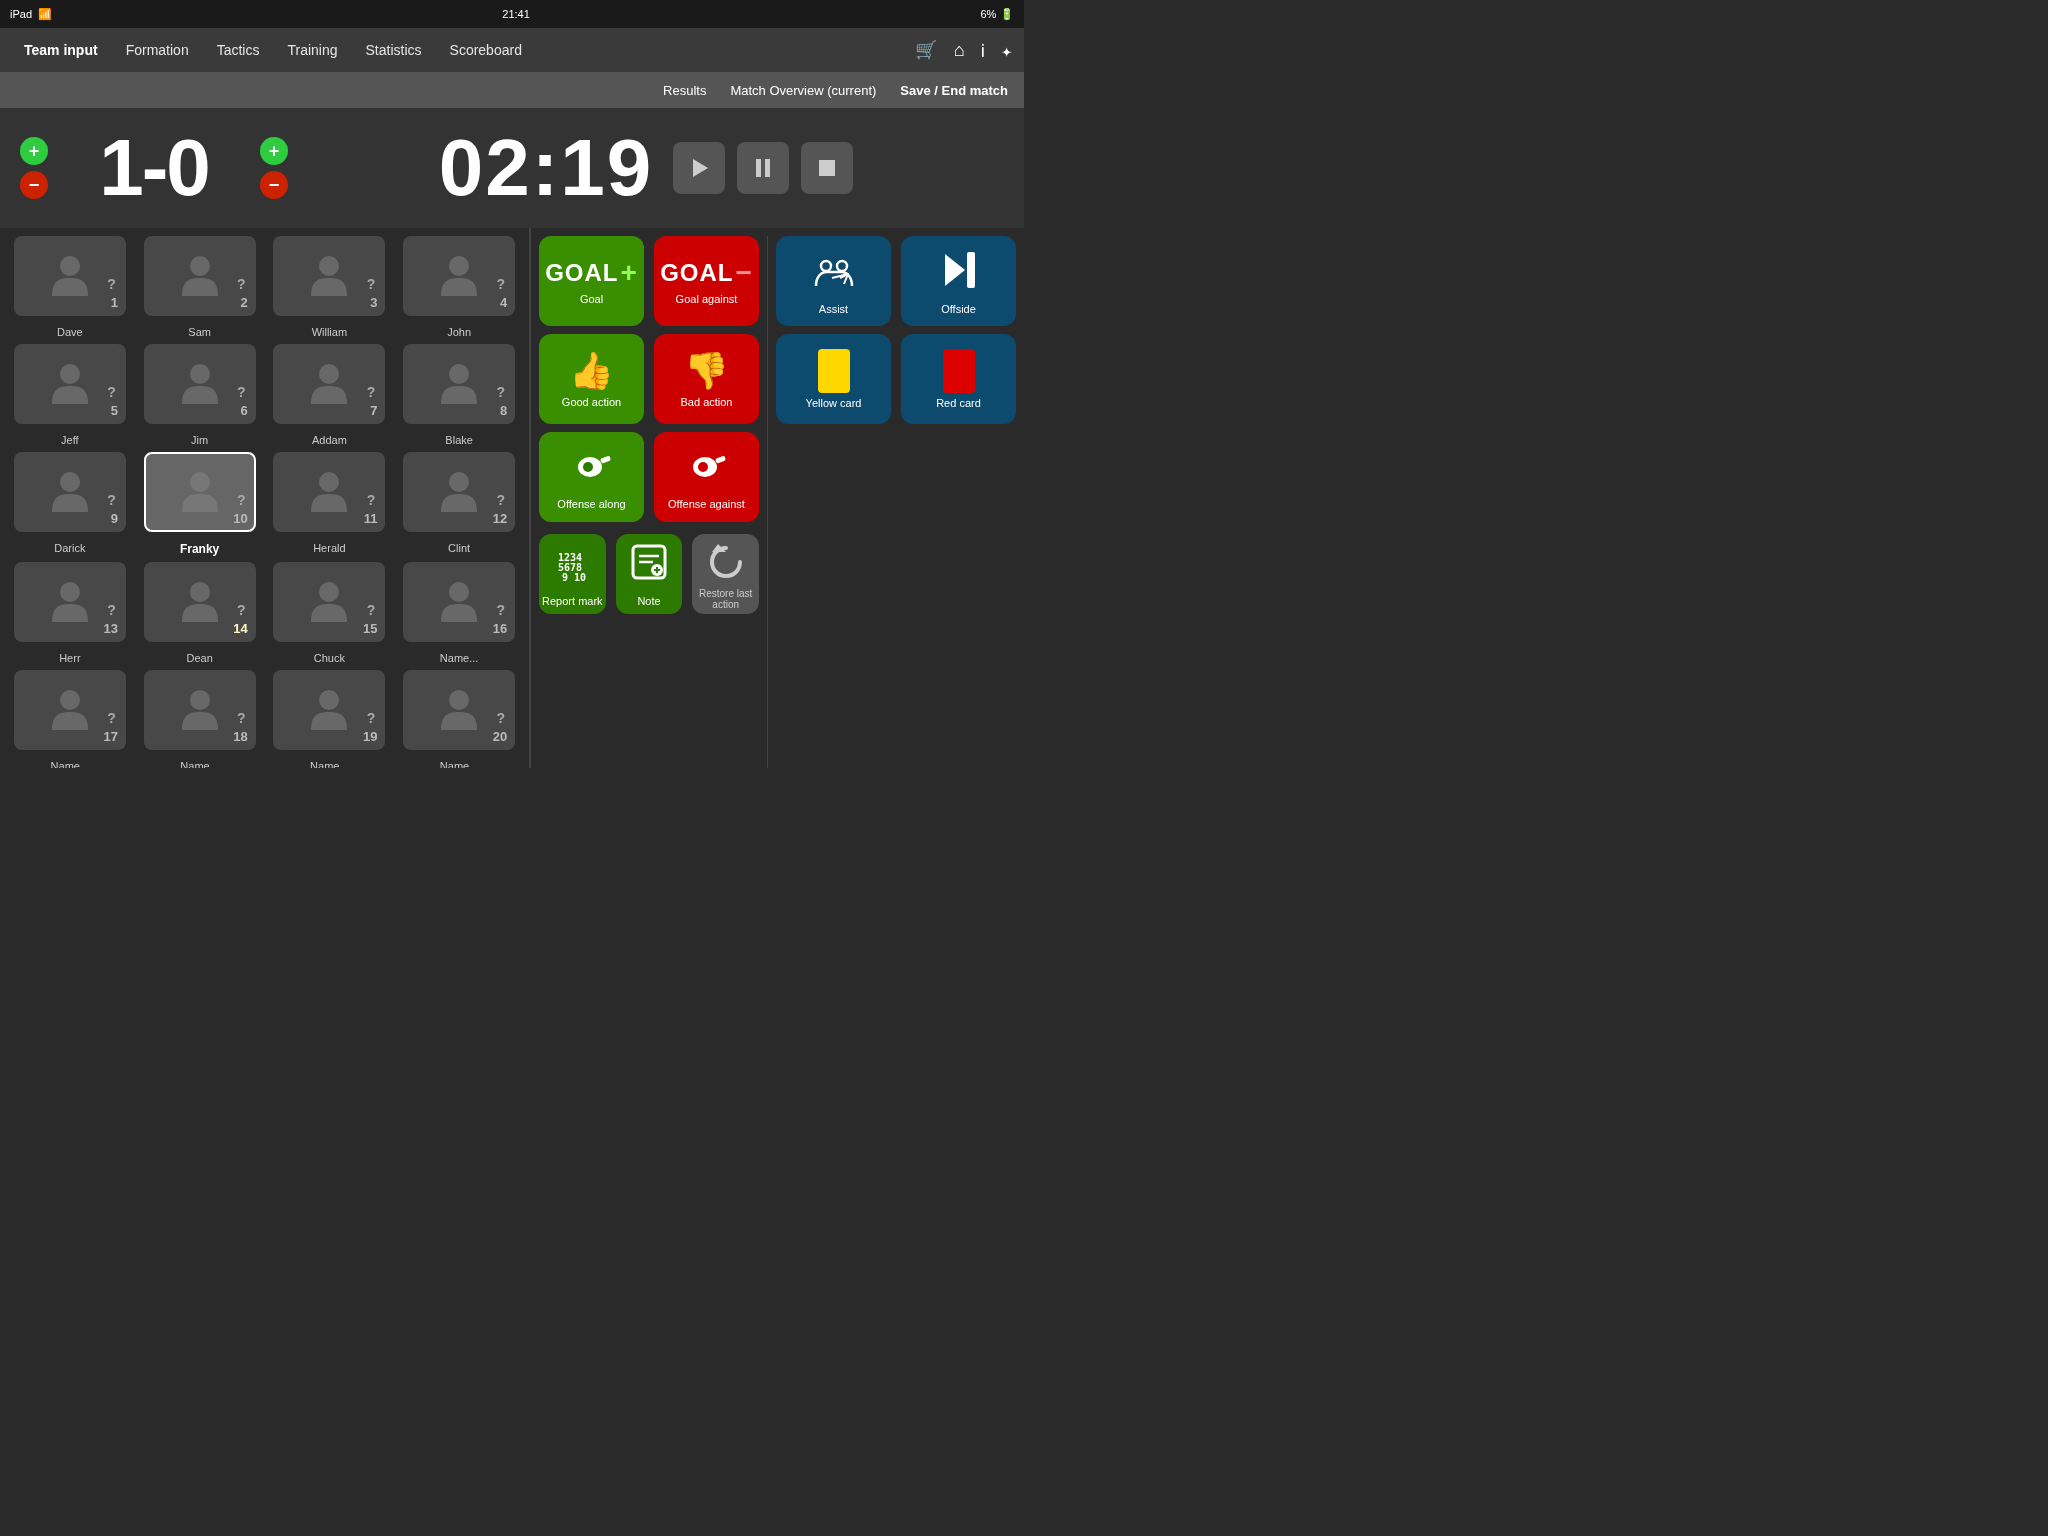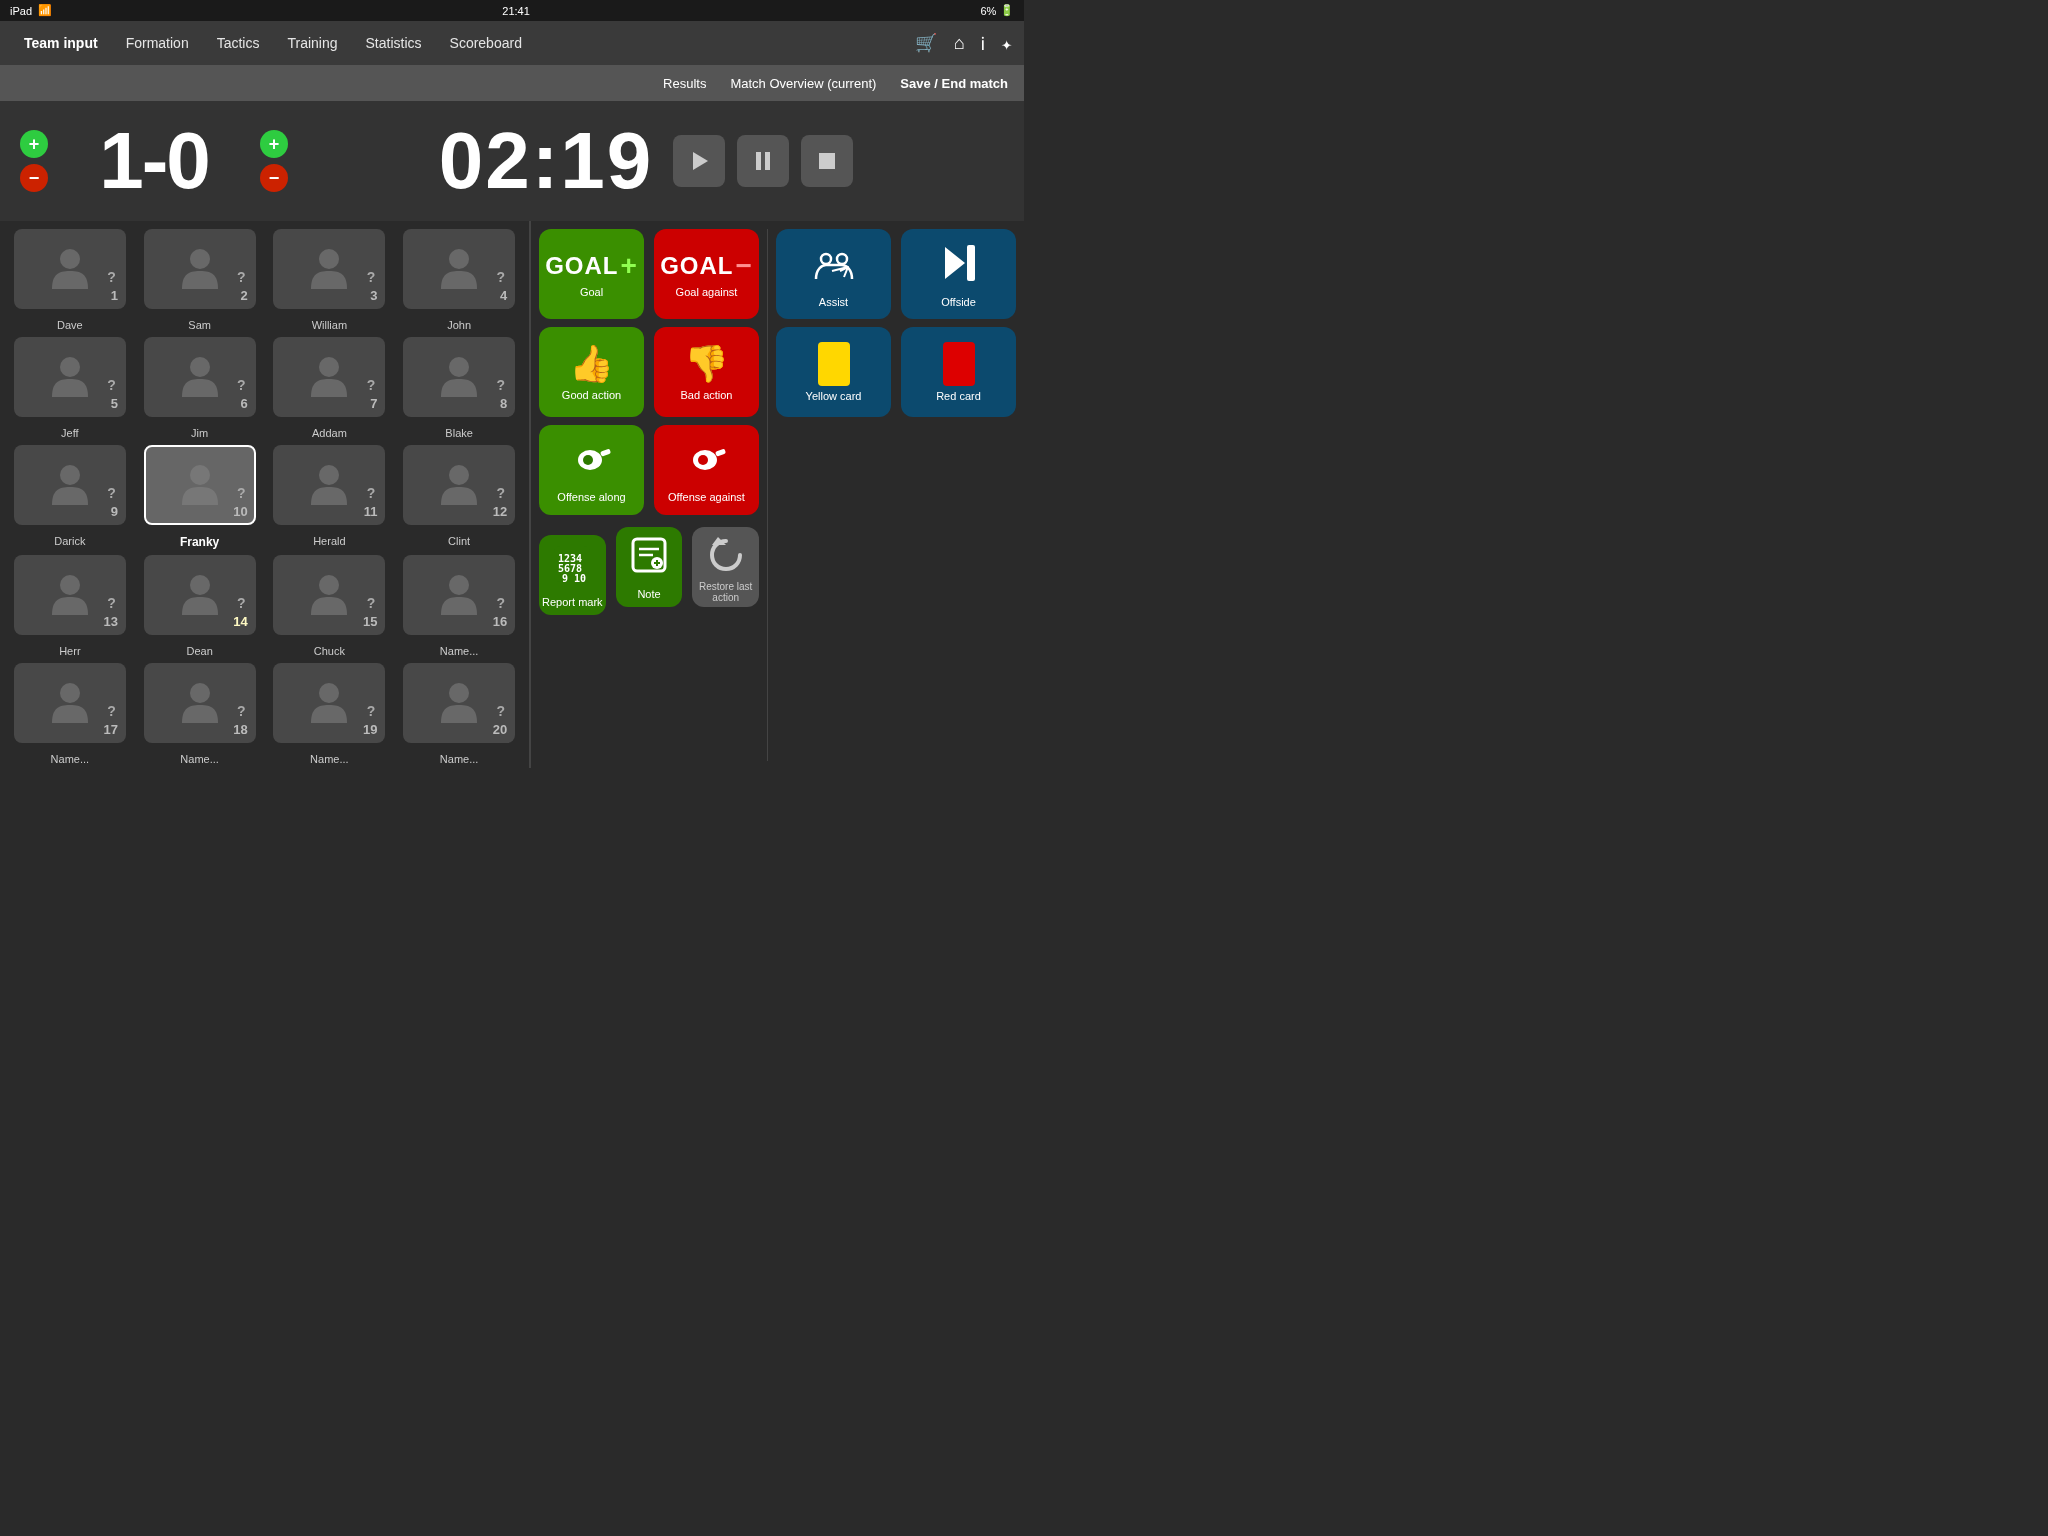--- a/index.html
+++ b/index.html
@@ -8,21 +8,21 @@
       height: 768px;
       background: #2a2a2a;
       font-family: -apple-system, 'Helvetica Neue', Arial, sans-serif;
       color: #fff;
       overflow: hidden;
       position: relative;
     }
 
     
     .status-bar {
-      height: 21px;
+      height: 28px;
       background: #1a1a1a;
       display: flex;
       align-items: center;
       justify-content: space-between;
       padding: 0 10px;
       font-size: 11px;
     }
     .status-left { display: flex; align-items: center; gap: 6px; }
     .status-right { display: flex; align-items: center; gap: 4px; }
 
@@ -629,21 +629,21 @@
               <ellipse cx="18" cy="22" rx="12" ry="10" fill="white"></ellipse>
               <rect x="28" y="14" width="10" height="5" rx="2" fill="white" transform="rotate(-20 28 14)"></rect>
               <circle cx="16" cy="22" r="5" fill="#cc0000"></circle>
             </svg>
           </div>
           <div class="action-label">Offense against</div>
         </div>
       </div>
 
       <div class="actions-row" style="margin-top:4px;">
-        <div class="action-btn dark-green" style="height:80px;font-size:10px;margin-top:8px;">
+        <div class="action-btn dark-green" style="height:80px;font-size:10px;">
           <div class="action-icon" style="font-size:22px;font-weight:900;color:#fff;line-height:1.1;">
             <svg width="44" height="44" viewBox="0 0 44 44">
               <rect x="4" y="4" width="36" height="36" rx="6" fill="#2d7a00"></rect>
               <text x="8" y="20" font-size="10" fill="white" font-weight="bold" font-family="monospace">1234</text>
               <text x="8" y="30" font-size="10" fill="white" font-weight="bold" font-family="monospace">5678</text>
               <text x="12" y="40" font-size="10" fill="white" font-weight="bold" font-family="monospace">9 10</text>
             </svg>
           </div>
           <div class="action-label">Report mark</div>
         </div>

